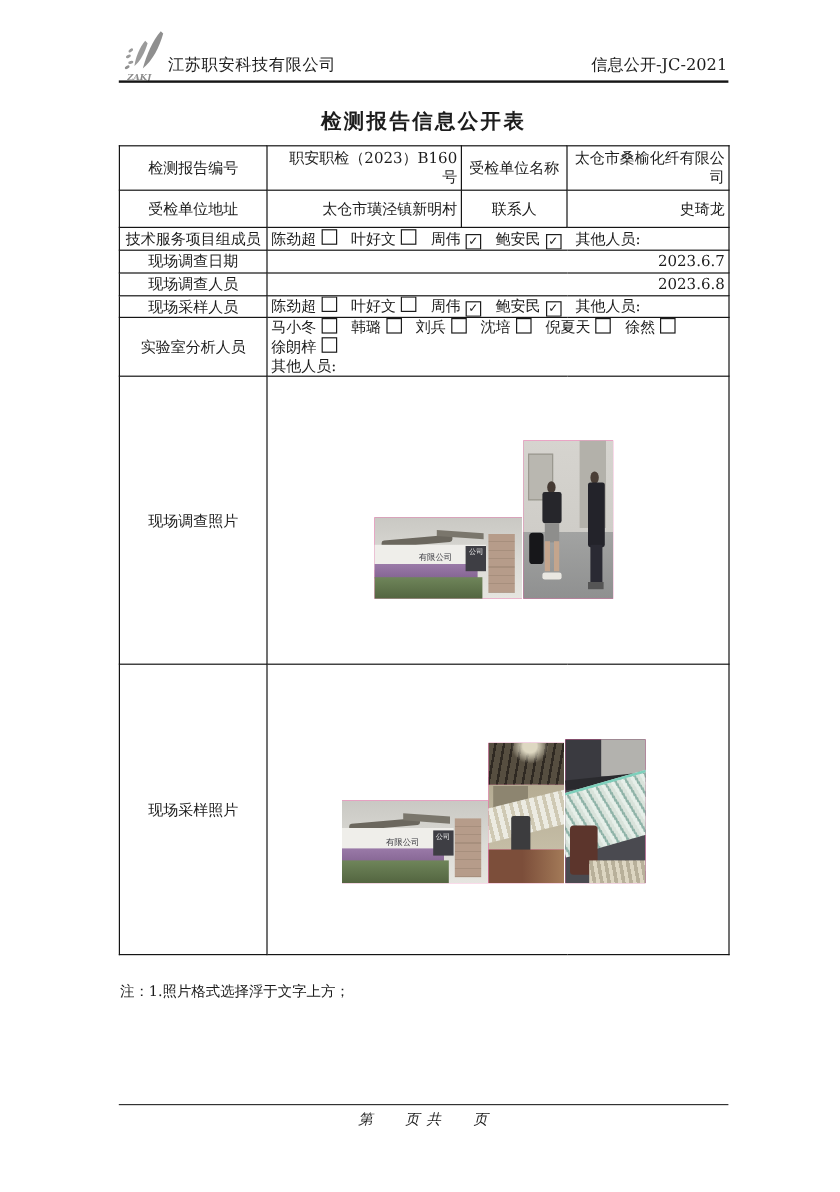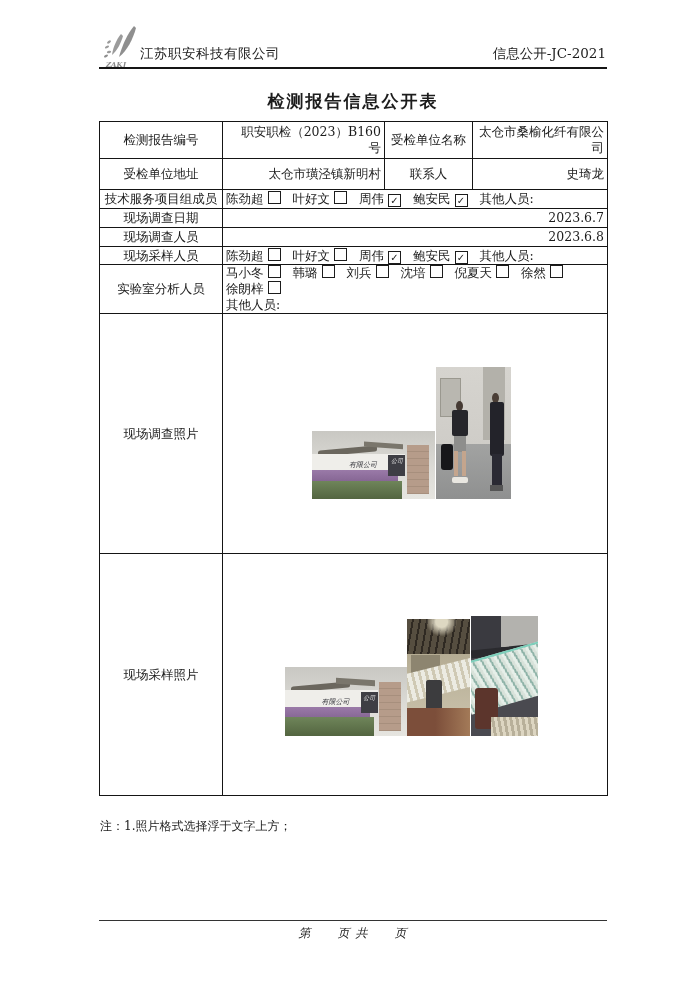--- a/index.html
+++ b/index.html
@@ -20,21 +20,21 @@
   .form-table{position:absolute;left:99px;top:121px;width:508px;border-collapse:collapse;table-layout:fixed;}
   .form-table td{border:1px solid #151515;font-size:12.5px;padding:0 3px;vertical-align:middle;
                  overflow:hidden;line-height:16px;}
   .lbl{text-align:center;padding:0 1px;}
   .val-c{text-align:right;}
   .val-l{text-align:left;padding-left:6px;}
   .member{white-space:nowrap;margin-right:12px;}
   .cbx{display:inline-block;width:11px;height:11px;border:1px solid #1c1c1c;margin-left:4px;
        vertical-align:-1px;font-size:10px;line-height:11px;text-align:center;font-family:"DejaVu Sans",sans-serif;}
   .photo-cell{position:relative;padding:0;}
-  .photo{position:absolute;overflow:hidden;background:#ec4899;font-style:italic;}
+  .photo{position:absolute;overflow:hidden;background:#ec4899;}
   .photo div{position:absolute;}
 
   
   .pA-sky{inset:0;background:linear-gradient(180deg,#c9c8c3,#dcdbd6 55%,#e6e5e0);}
   .pA-roof1{left:5%;top:25%;width:48%;height:9%;background:#6b675e;transform:skewY(-5deg);border-radius:2px;}
   .pA-roof2{left:42%;top:17%;width:32%;height:8%;background:#7a766c;transform:skewY(4deg);}
   .pA-wall{left:0;top:34%;width:76%;height:30%;background:#efeeea;}
   .pA-signtext{left:30%;top:46%;font-size:7px;color:#3a3a40;line-height:1;}
   .pA-flowers{left:0;top:58%;width:70%;height:17%;background:linear-gradient(180deg,#9a7aa8,#856593);}
   .pA-hedge{left:0;bottom:0;width:73%;height:27%;background:linear-gradient(180deg,#6f855a,#536540);}

